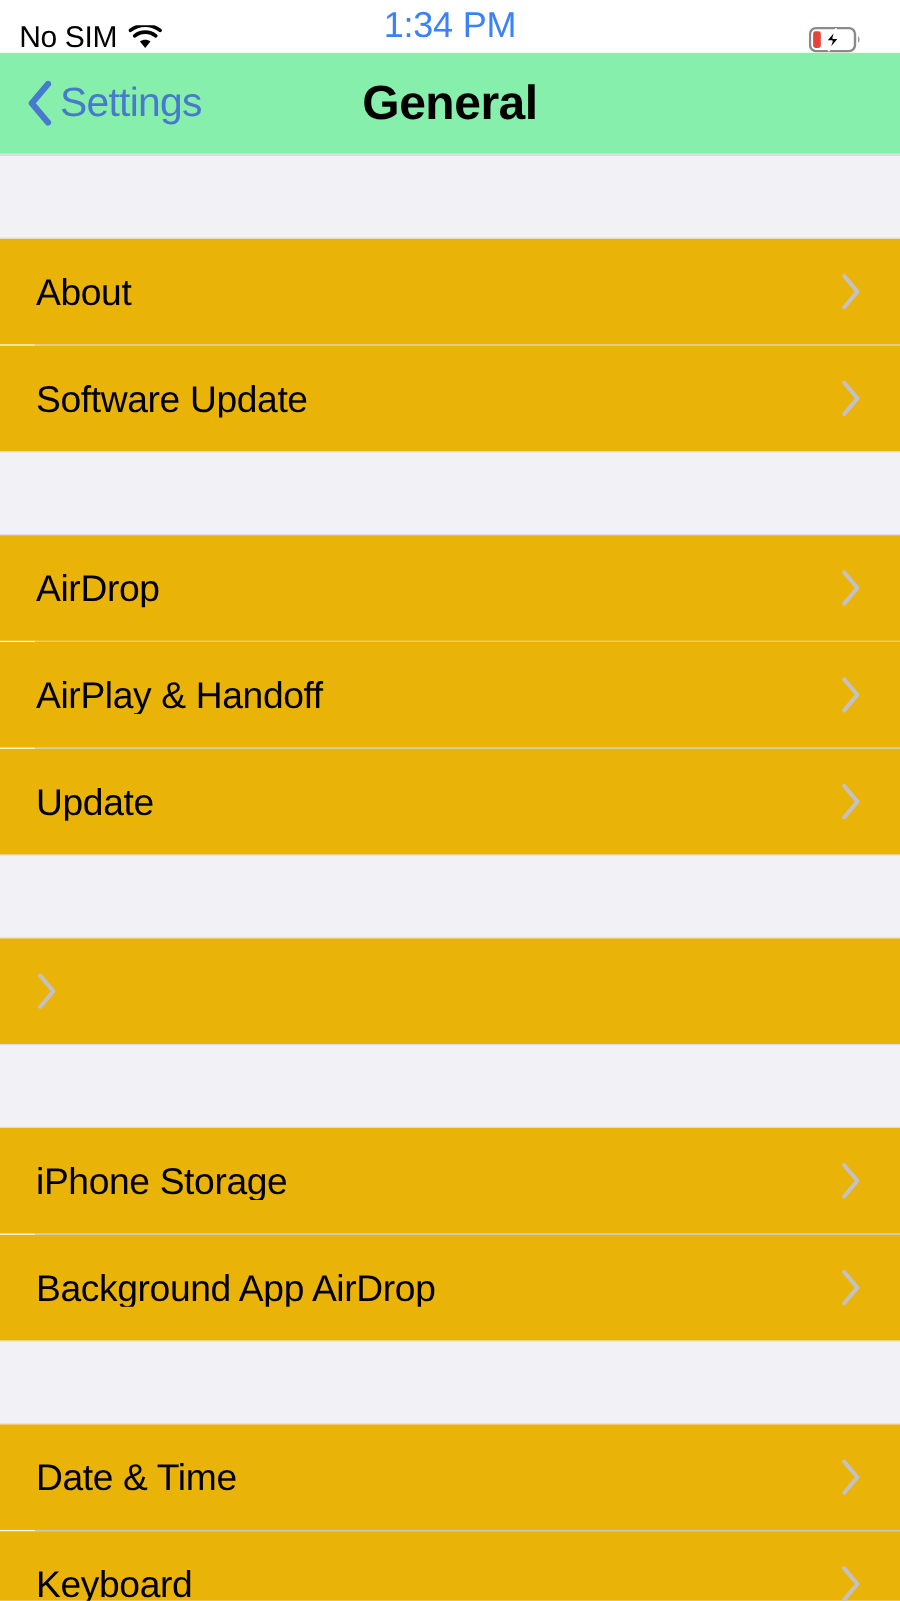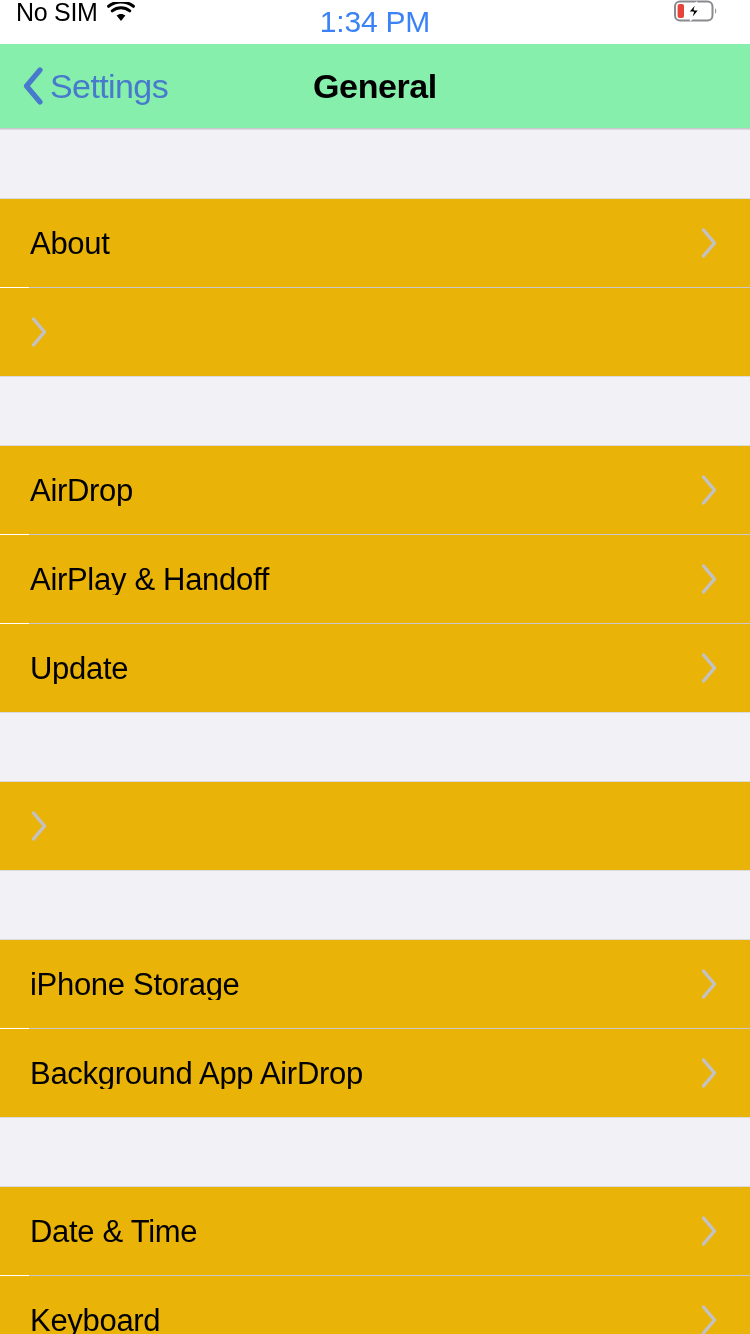--- a/index.html
+++ b/index.html
@@ -22,21 +22,21 @@
     background: #ffffff;
     overflow: hidden;
   }
 
   
   .status-bar {
     position: relative;
     height: 44px;
     background: #ffffff;
     display: flex;
-    align-items: flex-start;
+    align-items: flex-end;
     box-sizing: border-box;
     padding: 0 32px 0 16px;
   }
   .status-left {
     display: flex;
     align-items: center;
     gap: 9px;
     flex: 0 0 auto;
   }
   .status-carrier {
@@ -117,21 +117,21 @@
     left: 0;
     right: 0;
     top: 0;
     bottom: 0;
     display: flex;
     align-items: center;
     justify-content: center;
     pointer-events: none;
   }
   .nav-title {
-    font-size: 34px;
+    font-size: 40px;
     font-weight: 700;
     color: #000000;
     letter-spacing: -0.4px;
     line-height: 1;
   }
   .nav-hairline {
     height: 1px;
     background: #c9c9cd;
     width: 100%;
   }
@@ -238,20 +238,21 @@
         <div class="row">
           <span class="row-label">About</span>
           <span>
             <svg class="row-chevron" viewBox="0 0 19 32" xmlns="http://www.w3.org/2000/svg">
               <path d="M3.5 3 L14.5 16 L3.5 29" fill="none" stroke="#C2C2C6" stroke-width="3.4" stroke-linecap="round" stroke-linejoin="round"></path>
             </svg>
           </span>
         </div>
         <div class="row-separator"></div>
         <div class="row">
+          <span class="row-label">Software Update</span>
           <span>
             <svg class="row-chevron" viewBox="0 0 19 32" xmlns="http://www.w3.org/2000/svg">
               <path d="M3.5 3 L14.5 16 L3.5 29" fill="none" stroke="#C2C2C6" stroke-width="3.4" stroke-linecap="round" stroke-linejoin="round"></path>
             </svg>
           </span>
         </div>
       </div>
       <div class="group-gap std"></div>
       <div class="group">
         <div class="row">

